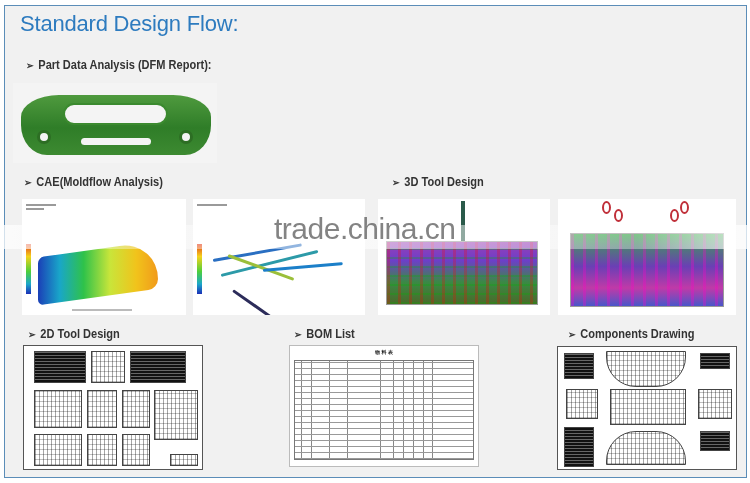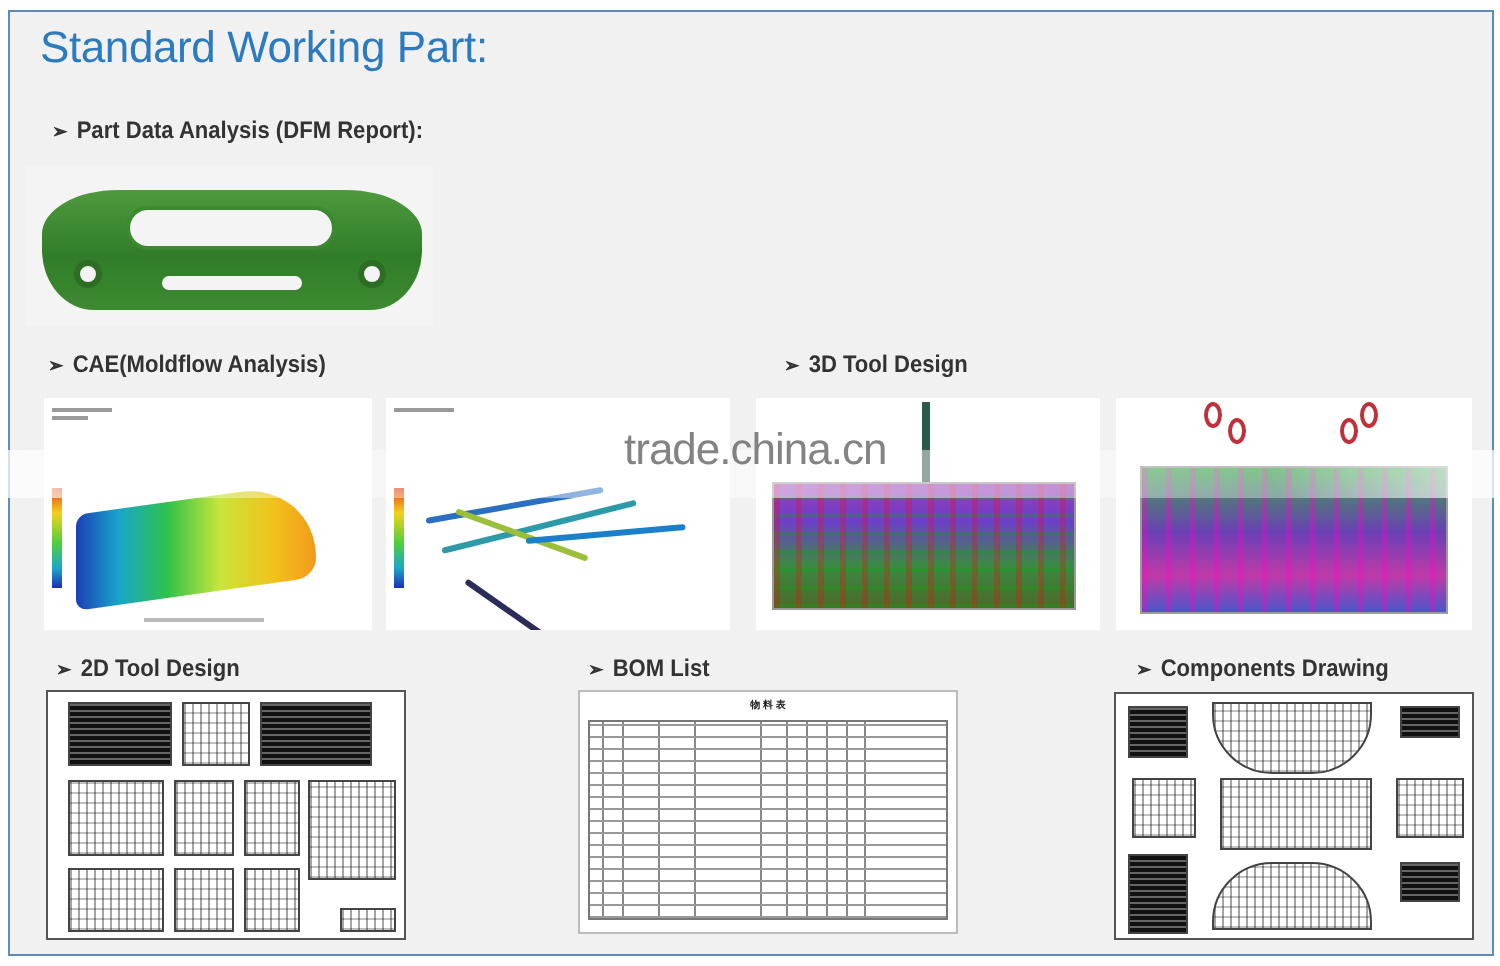--- a/index.html
+++ b/index.html
@@ -76,35 +76,35 @@
   .bom { position: absolute; background: #ffffff; border: 1px solid #bbb; }
   .bom-title { position: absolute; left: 0; width: 100%; top: 3px; text-align: center; font-size: 5px; color: #222; font-weight: bold; }
   .bom-grid {
     position: absolute; left: 4px; right: 4px; top: 14px; bottom: 6px; border: 1px solid #777;
     background:
       repeating-linear-gradient(0deg, #999 0 1px, transparent 1px 6px),
       linear-gradient(90deg, transparent 0 6px, #888 6px 7px, transparent 7px 16px, #888 16px 17px, transparent 17px 34px, #888 34px 35px, transparent 35px 52px, #888 52px 53px, transparent 53px 85px, #888 85px 86px, transparent 86px 98px, #888 98px 99px, transparent 99px 108px, #888 108px 109px, transparent 109px 118px, #888 118px 119px, transparent 119px 128px, #888 128px 129px, transparent 129px 137px, #888 137px 138px, transparent 138px);
   }
 
   .watermark {
-    position: absolute; left: 274px; top: 212px; font-size: 22px; color: rgba(90,90,90,0.75);
-    letter-spacing: -0.5px; pointer-events: none; margin-left: 38px;
+    position: absolute; left: 274px; top: 212px; font-size: 30px; color: rgba(90,90,90,0.75);
+    letter-spacing: -0.5px; pointer-events: none;
   }
   .wm-band {
     position: absolute; left: 0; top: 225px; width: 750px; height: 24px;
     background: linear-gradient(90deg, rgba(255,255,255,0.75), rgba(255,255,255,0.35) 15%, rgba(255,255,255,0.55) 50%, rgba(255,255,255,0.35) 85%, rgba(255,255,255,0.75));
     pointer-events: none;
   }
 </style>
 </head>
 <body>
 
 <div class="frame"></div>
 
-<h1 class="title">Standard Working Part:</h1>
+<h1 class="title">Standard Design Flow:</h1>
 
 <div class="section-label" style="left:26px; top:58px;">
   <span class="arrow">➢</span><span>Part Data Analysis (DFM Report):</span>
 </div>
 <div class="pic bumper-wrap" style="left:13px; top:83px; width:204px; height:80px;">
   <div class="bumper-body"></div>
   <div class="bumper-grille"></div>
   <div class="bumper-lower"></div>
   <div class="fog" style="left:24px;"></div>
   <div class="fog" style="left:166px;"></div>

